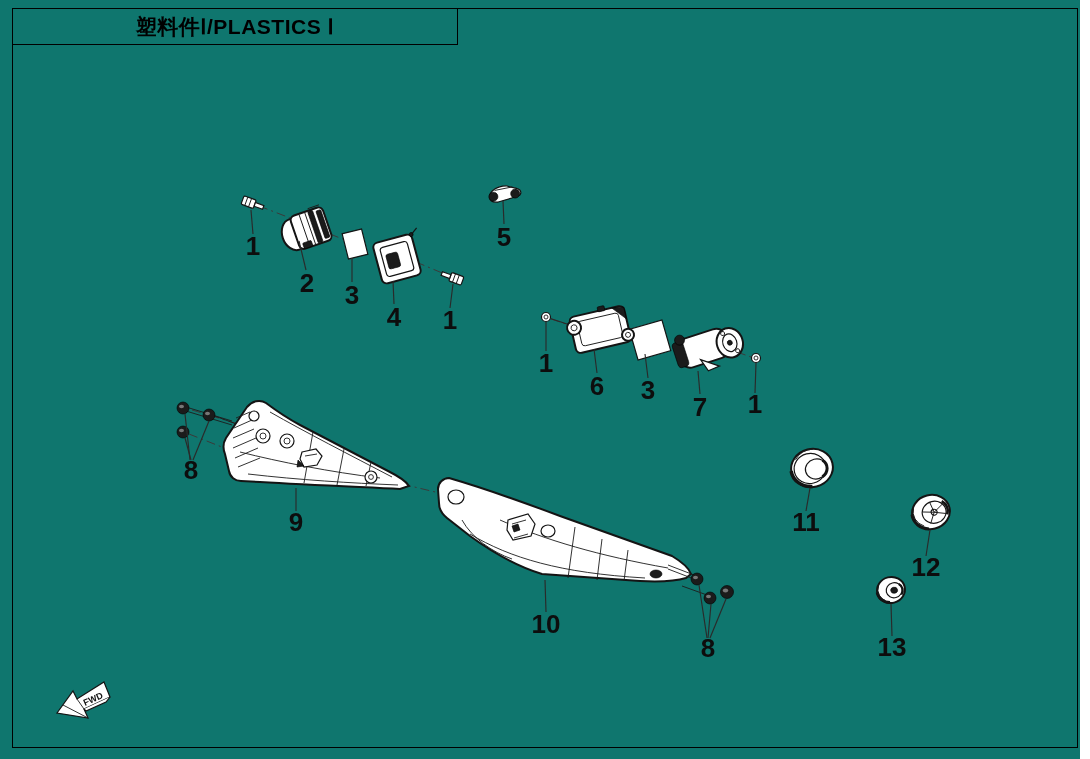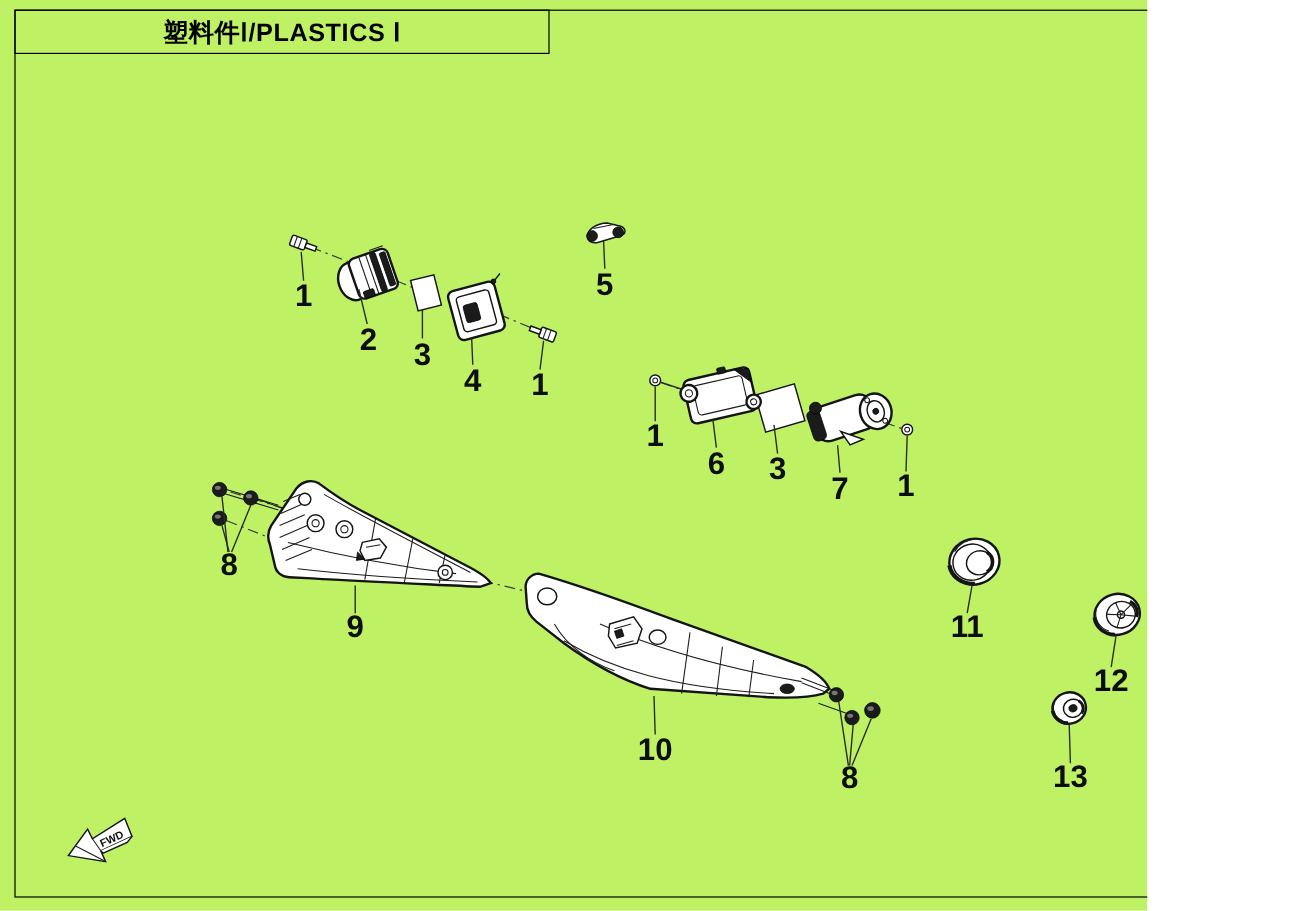--- a/index.html
+++ b/index.html
@@ -1,16 +1,16 @@
 <!DOCTYPE html>
 <html><head>
 <meta charset="utf-8">
 <style>
   html,body{margin:0;padding:0;background:#fff;}
-  #page{position:relative;width:956px;height:759px;background:#bef264;overflow:hidden;
+  #page{position:relative;width:1080px;height:759px;background:#0f766e;overflow:hidden;
         font-family:"Liberation Sans",sans-serif;}
   #outer-frame{position:absolute;left:12px;top:8px;width:1066px;height:740px;
         border:1.6px solid #000;box-sizing:border-box;}
   #title-box{position:absolute;left:12px;top:8px;width:446px;height:37px;
         border:1.6px solid #000;box-sizing:border-box;display:flex;
         align-items:center;justify-content:center;}
   #title-box span{font-size:21px;font-weight:bold;color:#000;letter-spacing:.5px;}
   svg{position:absolute;left:0;top:0;}
   .lbl{font-family:"Liberation Sans",sans-serif;font-weight:bold;font-size:26px;fill:#0d0d0d;}
   .ln{stroke:#2a2a2a;stroke-width:1.15;fill:none;}

